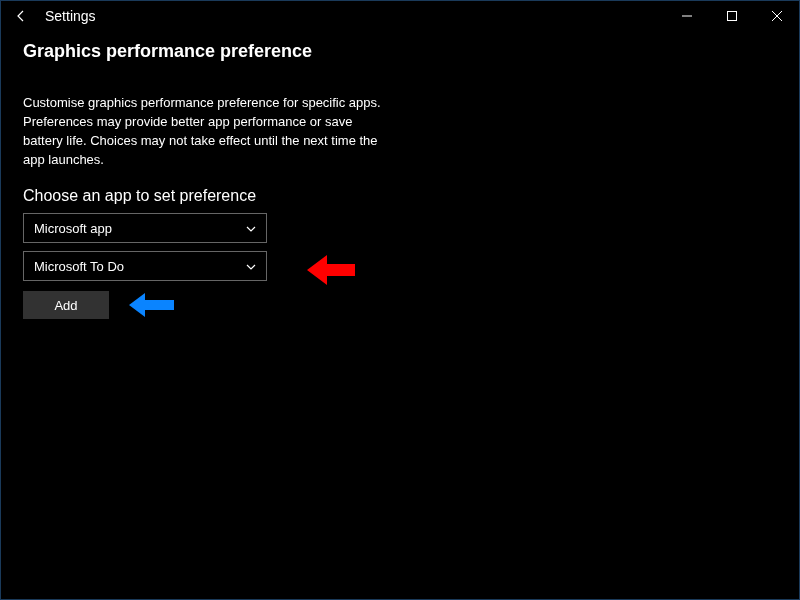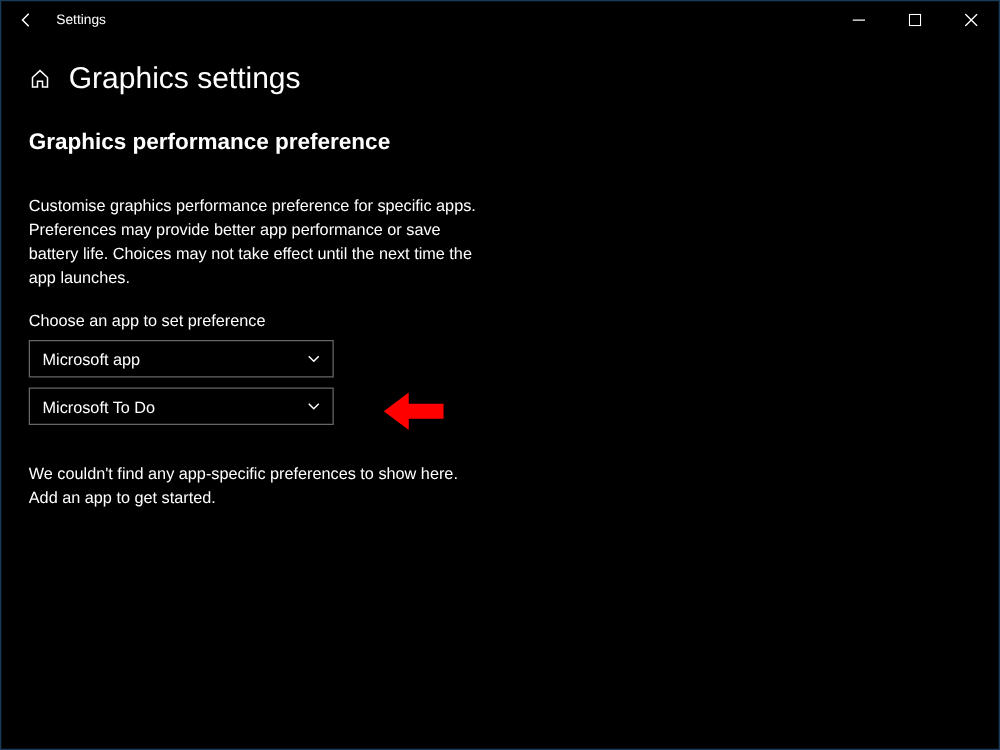--- a/index.html
+++ b/index.html
@@ -23,21 +23,21 @@
     .titlebar .back {
       width: 28px;
       height: 30px;
       display: flex;
       align-items: center;
       justify-content: center;
       cursor: pointer;
     }
     .titlebar .title {
       margin-left: 10px;
-      font-size: 11px;
+      font-size: 14px;
     }
     .titlebar .spacer { flex: 1; }
     .win-controls { display: flex; }
     .win-btn {
       width: 45px;
       height: 30px;
       display: flex;
       align-items: center;
       justify-content: center;
       cursor: pointer;
@@ -67,21 +67,21 @@
       margin-bottom: 14px;
     }
     .desc {
       font-size: 13px;
       line-height: 1.45;
       max-width: 365px;
       margin-bottom: 18px;
       margin-top: 32px;
     }
     .label {
-      font-size: 13px;
+      font-size: 16px;
       margin-bottom: 8px;
     }
     .dropdown {
       width: 244px;
       height: 30px;
       border: 1px solid #666;
       background: #000;
       color: #fff;
       display: flex;
       align-items: center;
@@ -149,26 +149,20 @@
     </div>
     <div class="win-btn">
       <svg width="10" height="10" viewBox="0 0 10 10">
           <path d="M0 0 L10 10 M10 0 L0 10" stroke-width="1"></path>
         </svg>
     </div>
   </div>
 </div>
 
 <div class="content">
-  <div class="page-header">
-    <svg class="home-icon" viewBox="0 0 18 18">
-      <path d="M3 8 L9 2.5 L15 8 V15.5 H11 V11 H7 V15.5 H3 Z" fill="none" stroke="#fff" stroke-width="1.2"></path>
-    </svg>
-    <div class="page-title">Graphics settings</div>
-  </div>
 
   <div class="section-title">Graphics performance preference</div>
   <div class="desc">Customise graphics performance preference for specific apps. Preferences may provide better app performance or save battery life. Choices may not take effect until the next time the app launches.</div>
 
   <div class="label">Choose an app to set preference</div>
 
   <div class="dropdown">
     <span>Microsoft app</span>
     <span class="chevron">
       <svg width="10" height="6" viewBox="0 0 10 6">
@@ -184,15 +178,20 @@
         <svg width="10" height="6" viewBox="0 0 10 6">
             <path d="M1 1 L5 5 L9 1" stroke="#fff" stroke-width="1.2" fill="none"></path>
           </svg>
       </span>
     </div>
     <svg class="arrow" width="48" height="30" viewBox="0 0 48 30">
       <polygon points="0,15 20,0 20,9 48,9 48,21 20,21 20,30" fill="#ff0000"></polygon>
     </svg>
   </div>
 
+  <div class="add-row">
+    <button class="btn">Add</button>
+    <svg class="arrow" width="45" height="24" viewBox="0 0 45 24">
+      <polygon points="0,12 16,0 16,7 45,7 45,17 16,17 16,24" fill="#0a84ff"></polygon>
+    </svg>
+  </div>
 
-  <div class="empty-msg">We couldn't find any app-specific preferences to show here. Add an app to get started.</div>
 </div>
 
 </body></html>

